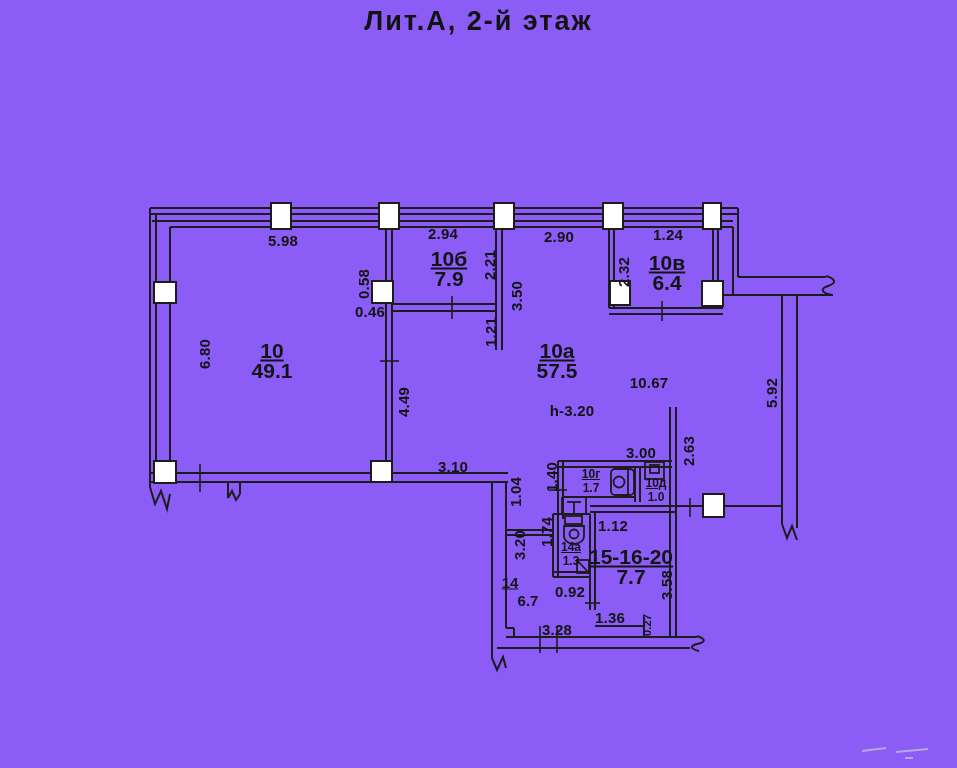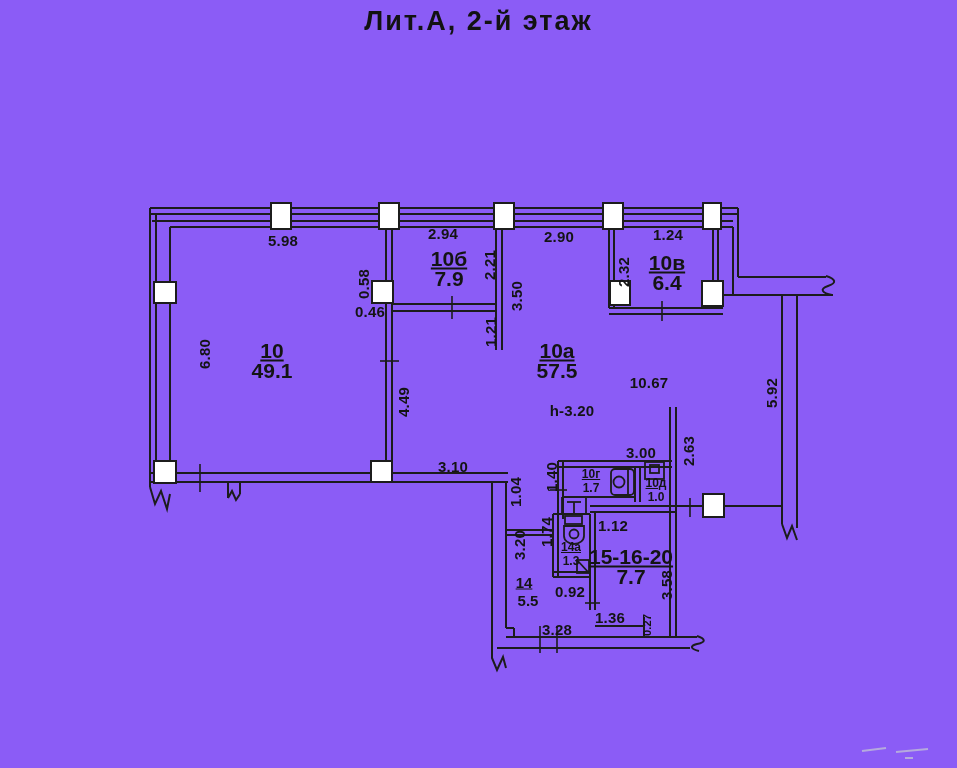--- a/index.html
+++ b/index.html
@@ -222,20 +222,20 @@
       <div class="lbl room-num fs-lg" style="left: 449px; top: 258px;">10б</div>
       <div class="lbl room-area fs-lg" style="left: 449px; top: 278px;">7.9</div>
       <div class="lbl room-num fs-lg" style="left: 667px; top: 262px;">10в</div>
       <div class="lbl room-area fs-lg" style="left: 667px; top: 282px;">6.4</div>
       <div class="lbl room-num fs-lg" style="left: 557px; top: 350px;">10а</div>
       <div class="lbl room-area fs-lg" style="left: 557px; top: 370px;">57.5</div>
       <div class="lbl room-num fs-sm" style="left: 591px; top: 474px;">10г</div>
       <div class="lbl room-area fs-sm" style="left: 591px; top: 488px;">1.7</div>
       <div class="lbl room-num fs-sm" style="left: 656px; top: 483px; text-align: center;">10д</div>
       <div class="lbl room-area fs-sm" style="left: 656px; top: 497px;">1.0</div>
-      <div class="lbl room-num fs-md" style="left: 524px; top: 582px; text-align: right;">14</div>
-      <div class="lbl room-area fs-md" style="left: 528px; top: 600px;">5.5</div>
+      <div class="lbl room-num fs-md" style="left: 510px; top: 582px; text-align: right;">14</div>
+      <div class="lbl room-area fs-md" style="left: 528px; top: 600px;">6.7</div>
       <div class="lbl room-num fs-sm" style="left: 571px; top: 547px;">14а</div>
       <div class="lbl room-area fs-sm" style="left: 571px; top: 561px;">1.3</div>
       <div class="lbl room-num fs-lg" style="left: 631px; top: 556px;">15-16-20</div>
       <div class="lbl room-area fs-lg" style="left: 631px; top: 576px;">7.7</div>
     </div>
 </div>
 
 </body></html>

